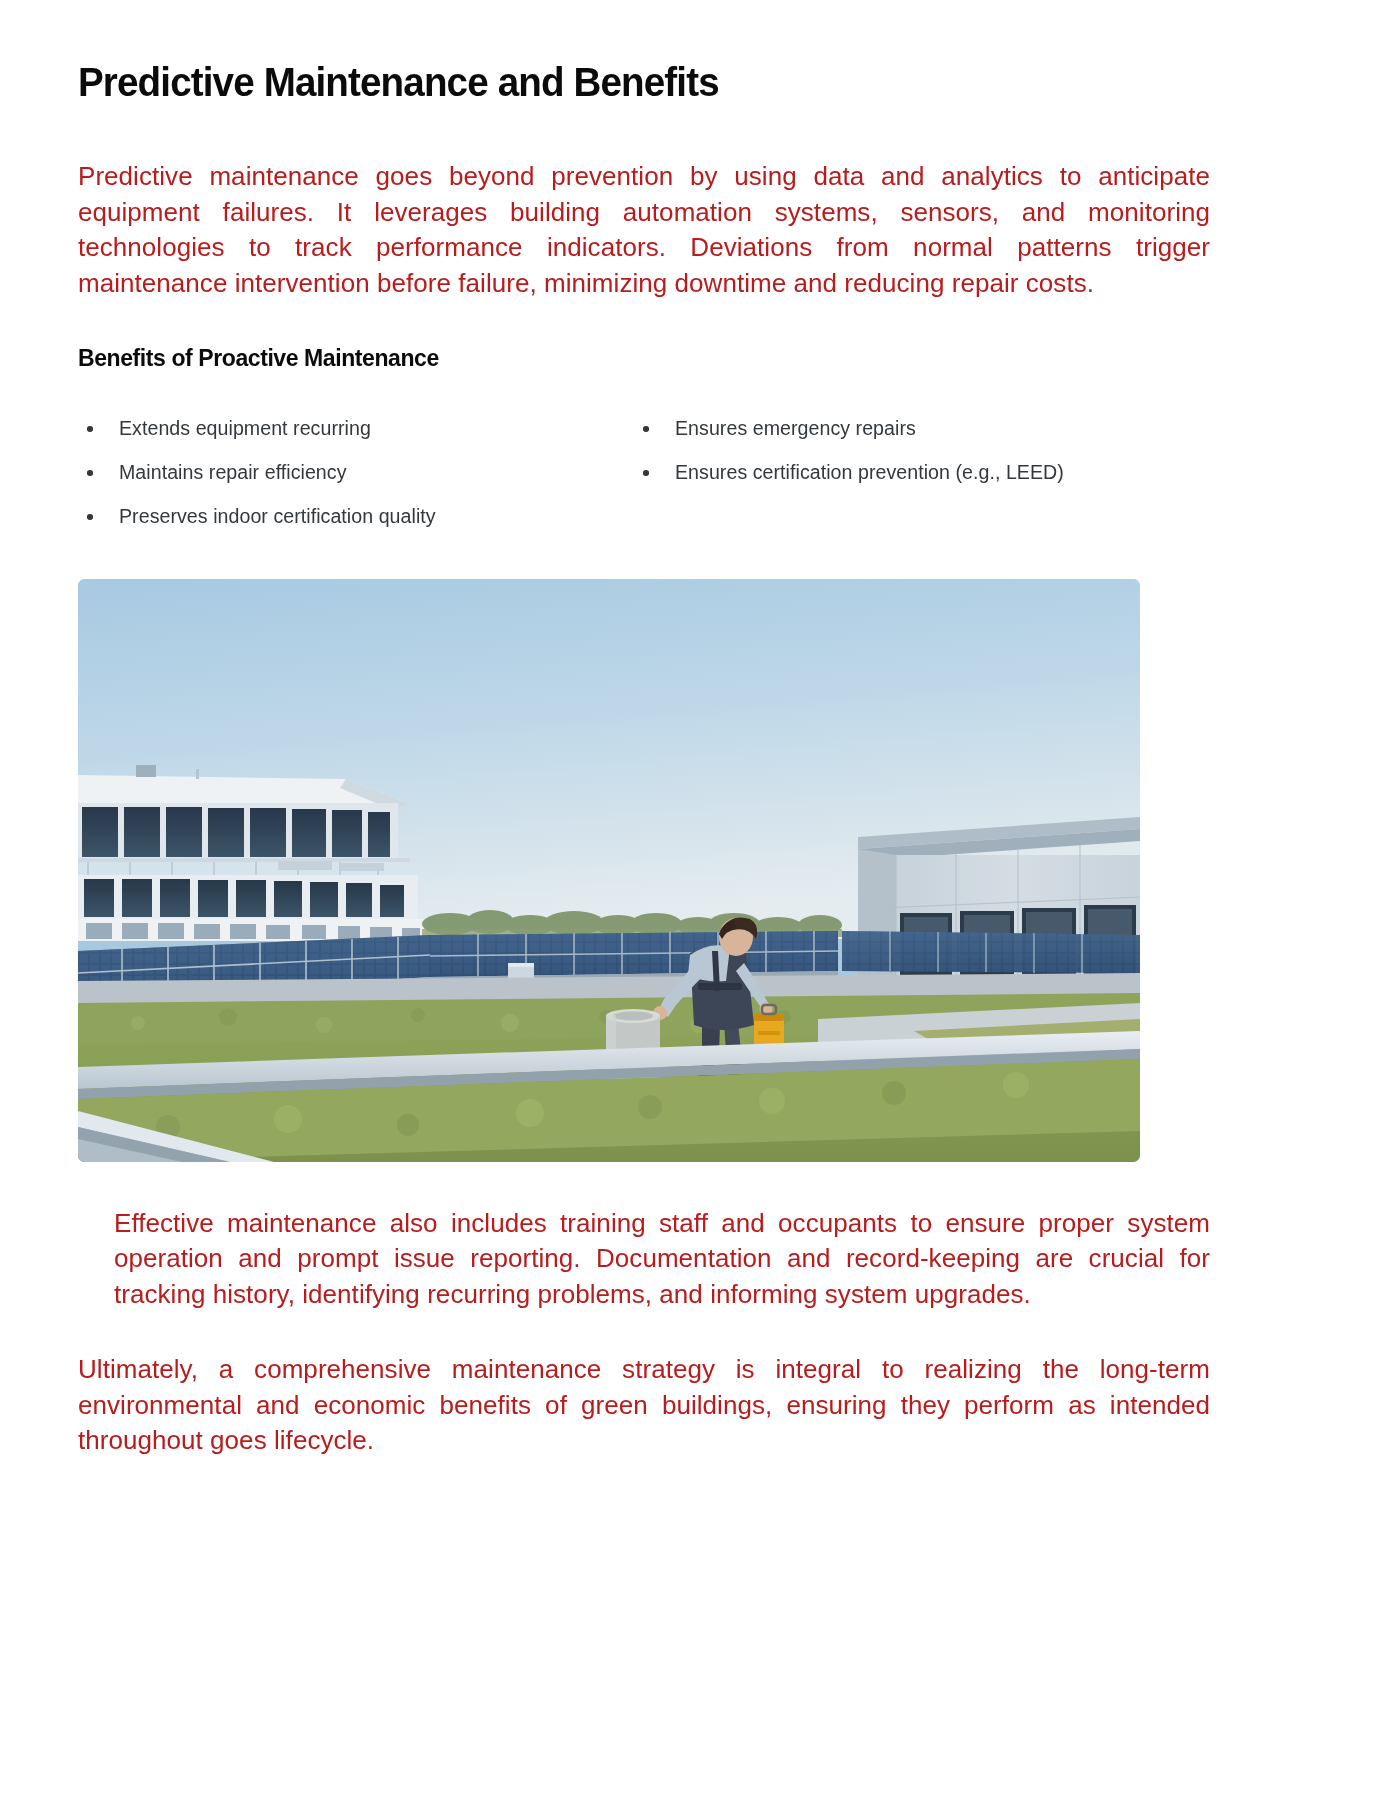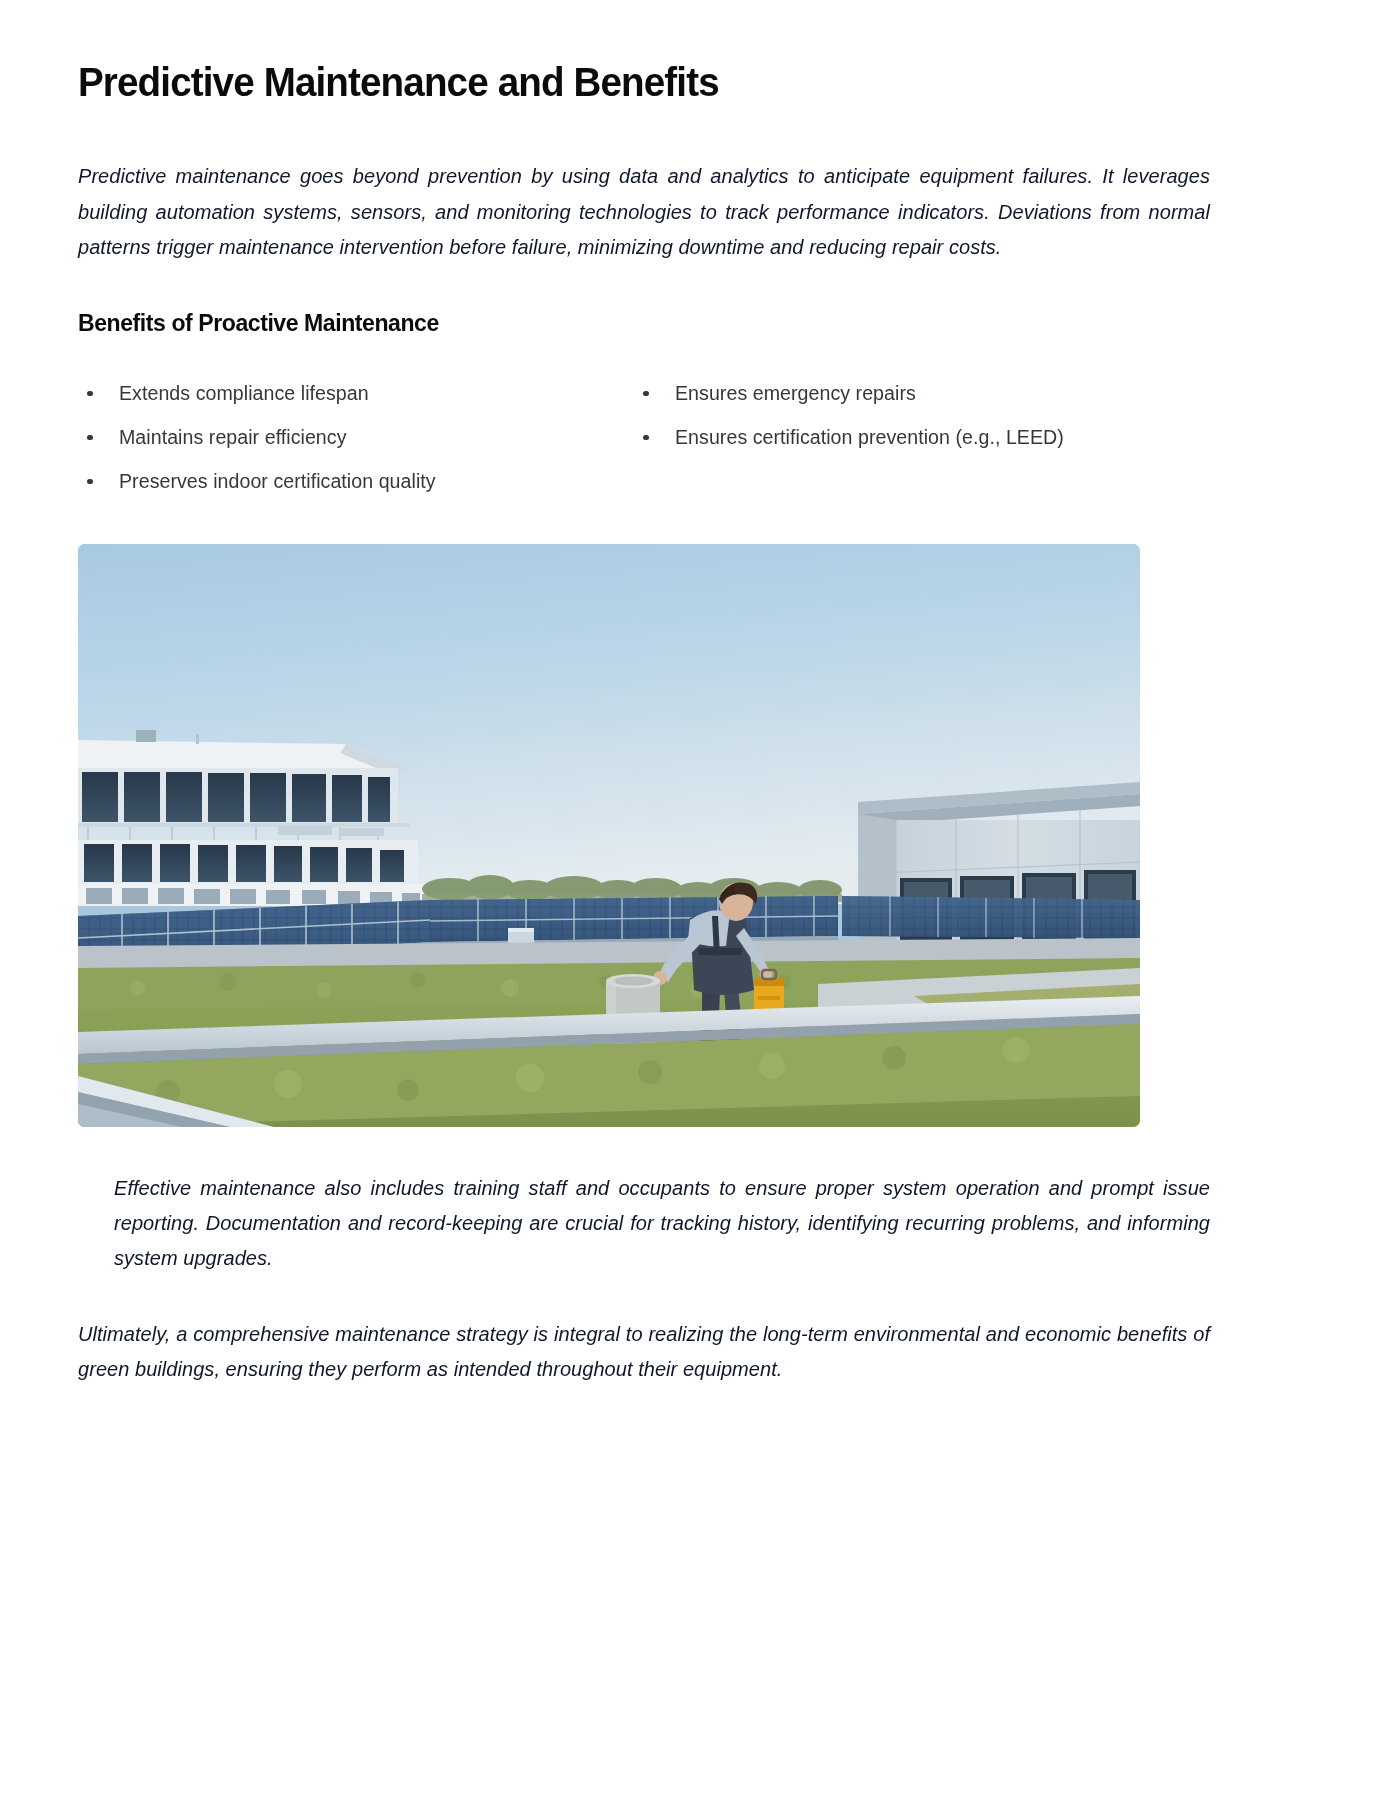--- a/index.html
+++ b/index.html
@@ -28,26 +28,25 @@
     line-height: 1.18;
     font-weight: 700;
     letter-spacing: -0.9px;
     color: #0b0b0c;
     font-family: "Liberation Sans Narrow", "Liberation Sans", sans-serif;
     transform: scaleX(0.94);
     transform-origin: left center;
   }
   .body-para {
     margin: 0;
-    font-size: 20px;
+    font-size: 26px;
     line-height: 35.4px;
-    color: #0f172a;
+    color: #b91c1c;
     text-align: justify;
     letter-spacing: 0.05px;
-    font-style: italic;
   }
   .para-intro { margin-top: 53px; }
   .section-heading {
     margin: 0;
     padding-top: 42px;
     font-size: 24px;
     line-height: 1.25;
     font-weight: 700;
     letter-spacing: -0.45px;
     color: #0b0b0c;
@@ -105,21 +104,21 @@
   <h1 class="doc-title">Predictive Maintenance and Benefits</h1>
 
   <p class="body-para para-intro">Predictive maintenance goes beyond prevention by using data and analytics to anticipate equipment failures. It leverages building automation systems, sensors, and monitoring technologies to track performance indicators. Deviations from normal patterns trigger maintenance intervention before failure, minimizing downtime and reducing repair costs.</p>
 
   <h2 class="section-heading">Benefits of Proactive Maintenance</h2>
 
   <div class="benefits-grid">
     <ul class="benefit-col">
       <li class="benefit-item">
         <span class="bullet-dot"></span>
-        <span>Extends compliance lifespan</span>
+        <span>Extends equipment recurring</span>
       </li>
       <li class="benefit-item">
         <span class="bullet-dot"></span>
         <span>Maintains repair efficiency</span>
       </li>
       <li class="benefit-item">
         <span class="bullet-dot"></span>
         <span>Preserves indoor certification quality</span>
       </li>
     </ul>
@@ -405,15 +404,15 @@
       </g>
 
       <polygon points="0,540 180,583 0,583" fill="#aebdc7"></polygon>
       <polygon points="0,532 196,583 152,583 0,548" fill="#e2e9ee"></polygon>
       <polygon points="0,548 152,583 104,583 0,560" fill="#93a3ae"></polygon>
     </svg>
   </div>
 
   <p class="body-para para-after-photo">Effective maintenance also includes training staff and occupants to ensure proper system operation and prompt issue reporting. Documentation and record-keeping are crucial for tracking history, identifying recurring problems, and informing system upgrades.</p>
 
-  <p class="body-para para-final">Ultimately, a comprehensive maintenance strategy is integral to realizing the long-term environmental and economic benefits of green buildings, ensuring they perform as intended throughout their equipment.</p>
+  <p class="body-para para-final">Ultimately, a comprehensive maintenance strategy is integral to realizing the long-term environmental and economic benefits of green buildings, ensuring they perform as intended throughout goes lifecycle.</p>
 
 </div>
 
 </body></html>

